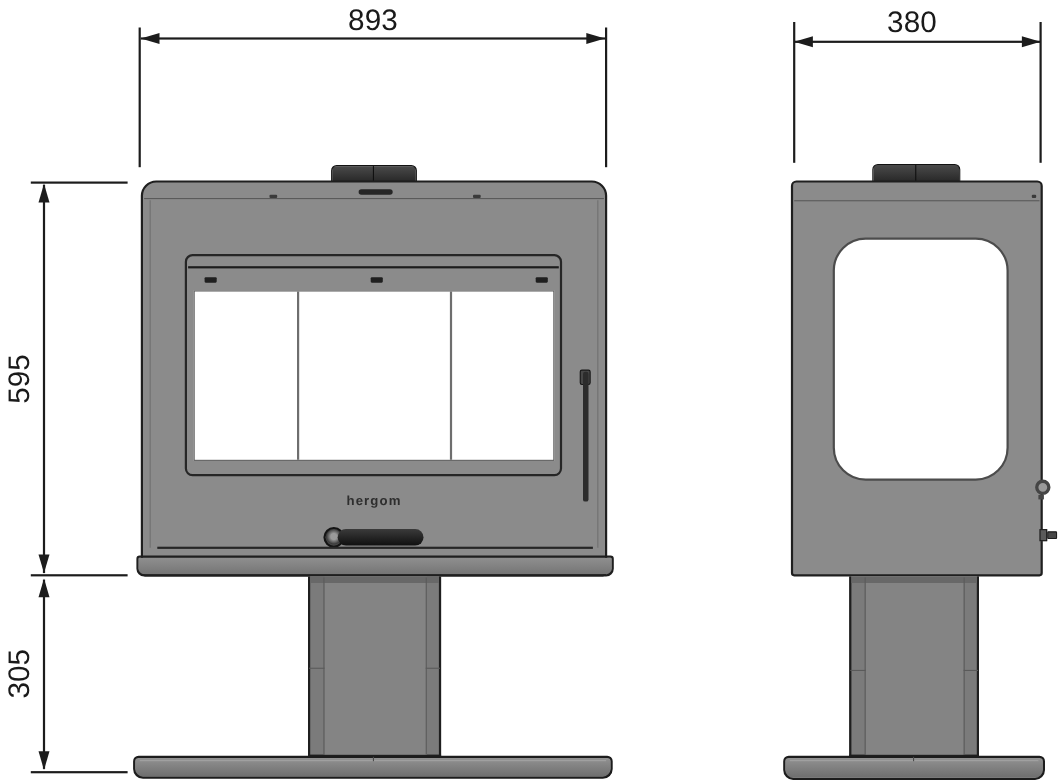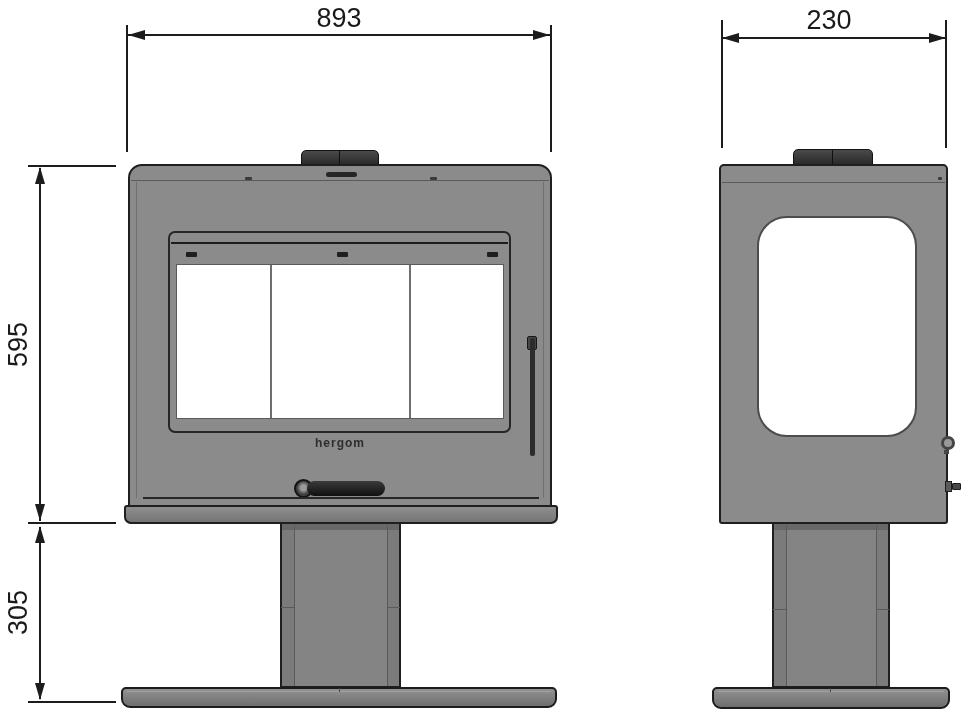--- a/index.html
+++ b/index.html
@@ -49,21 +49,21 @@
   <div class="dline" style="left:128px;top:34px;width:422px;height:1.5px;"></div>
   <div class="arr left" style="left:128px;top:30px;"></div>
   <div class="arr right" style="left:533px;top:30px;"></div>
   <div class="dim-label" style="left:289px;top:5px;width:100px;">893</div>
 
   <div class="dline" style="left:721px;top:20px;width:1.5px;height:128px;"></div>
   <div class="dline" style="left:945px;top:20px;width:1.5px;height:128px;"></div>
   <div class="dline" style="left:722px;top:37px;width:224px;height:1.5px;"></div>
   <div class="arr left" style="left:722px;top:33px;"></div>
   <div class="arr right" style="left:929px;top:33px;"></div>
-  <div class="dim-label" style="left:779px;top:7px;width:100px;">230</div>
+  <div class="dim-label" style="left:779px;top:7px;width:100px;">380</div>
 
   <div class="dline" style="left:28px;top:165px;width:88px;height:1.5px;"></div>
   <div class="dline" style="left:28px;top:522px;width:88px;height:1.5px;"></div>
   <div class="dline" style="left:39px;top:168px;width:1.5px;height:353px;"></div>
   <div class="arr up" style="left:35px;top:167px;"></div>
   <div class="arr down" style="left:35px;top:504px;"></div>
   <div class="dim-label vert" style="left:-32px;top:331px;width:100px;">595</div>
 
   <div class="dline" style="left:28px;top:701px;width:88px;height:1.5px;"></div>
   <div class="dline" style="left:39px;top:527px;width:1.5px;height:172px;"></div>
@@ -92,21 +92,21 @@
     <div class="clip" style="left:337px;top:252px;"></div>
     <div class="clip" style="left:487px;top:252px;"></div>
 
     <div class="abs glass" style="left:176px;top:264px;width:328px;height:155px;"></div>
     <div class="panel-line" style="left:270px;top:265px;width:1.5px;height:153px;background:#6e6e6e;"></div>
     <div class="panel-line" style="left:409px;top:265px;width:1.5px;height:153px;background:#6e6e6e;"></div>
 
     <div class="abs" style="left:527px;top:336px;width:10px;height:14px;background:#474747;border:1px solid #161616;border-radius:2px;box-sizing:border-box;"></div>
     <div class="abs" style="left:530px;top:338px;width:5px;height:118px;background:#2c2c2c;border-radius:2px;"></div>
 
-    <div class="brand" style="left:290px;top:436px;width:100px;">hergom</div>
+    <div class="brand" style="left:290px;top:448px;width:100px;">hergom</div>
 
     <div class="abs" style="left:294px;top:479px;width:19px;height:19px;border-radius:50%;border:2px solid #141414;background:radial-gradient(circle at 50% 45%, #9a9a9a 0 25%, #3c3c3c 60%, #6e6e6e 100%);box-sizing:border-box;"></div>
     <div class="abs" style="left:307px;top:481px;width:78px;height:15px;background:linear-gradient(#3a3a3a,#101010);border-radius:7.5px;"></div>
 
     <div class="dline" style="left:143px;top:497px;width:396px;height:2px;background:#262626;"></div>
     <div class="abs" style="left:124px;top:505px;width:434px;height:19px;background:linear-gradient(#8f8f8f,#757575);border:2px solid #1f1f1f;border-radius:3px 3px 7px 7px;box-sizing:border-box;"></div>
 
     <div class="abs pedestal" style="left:280px;top:524px;width:121px;height:164px;"></div>
     <div class="abs" style="left:295px;top:524px;width:93px;height:162px;background:#848484;"></div>
     <div class="abs" style="left:282px;top:524px;width:117px;height:6px;background:#686868;"></div>

